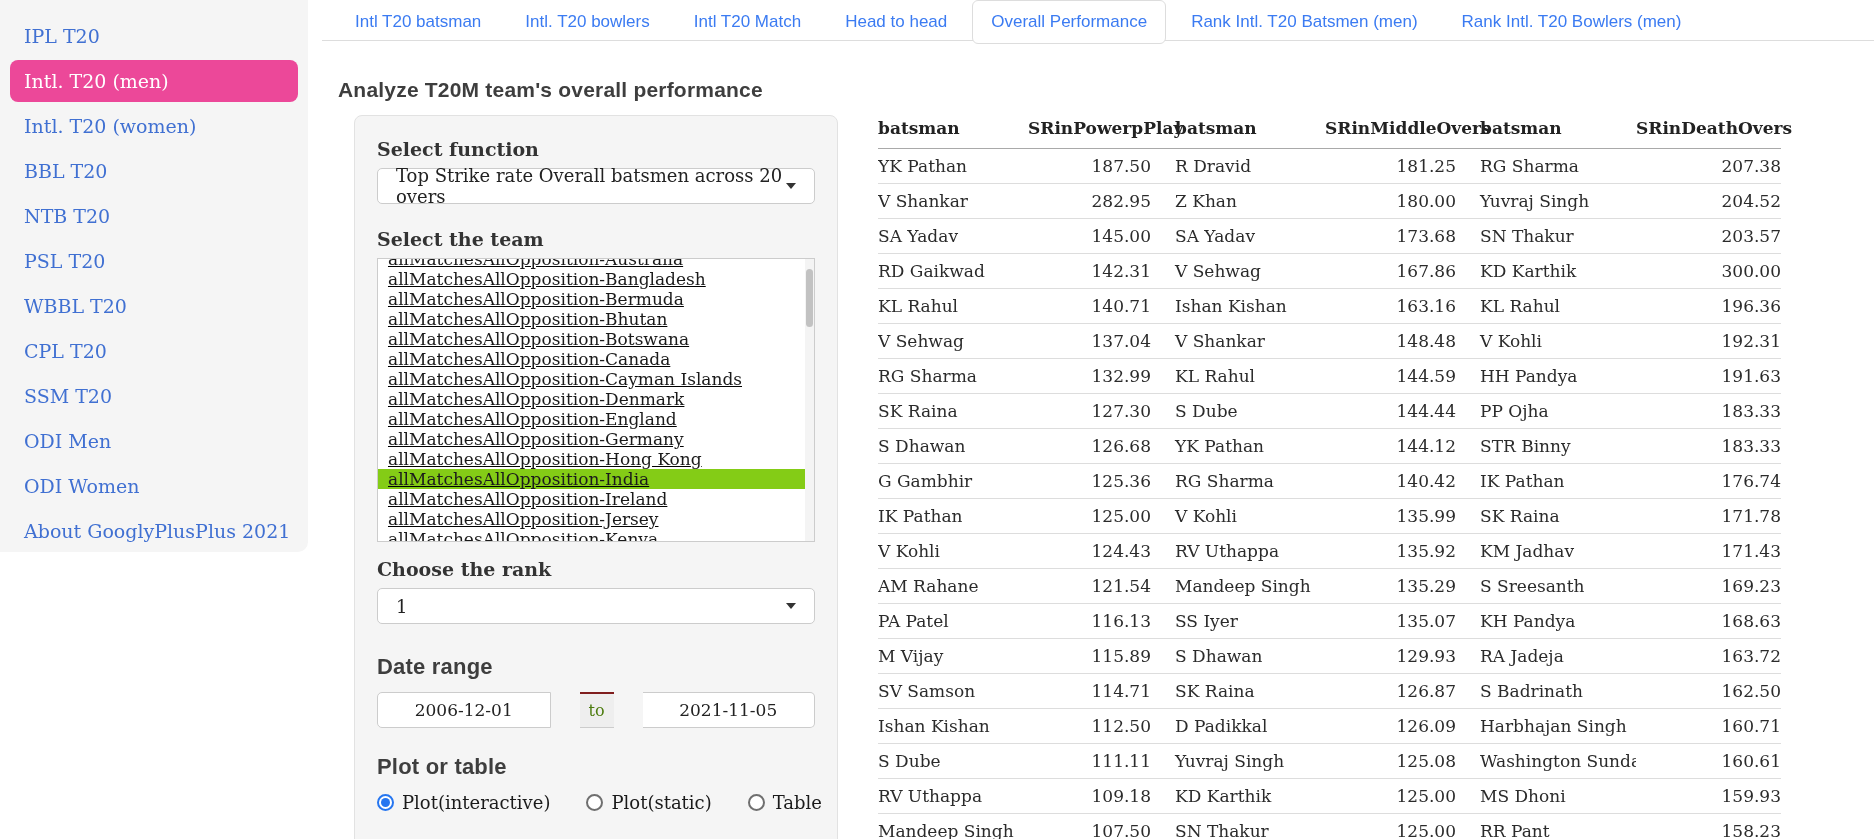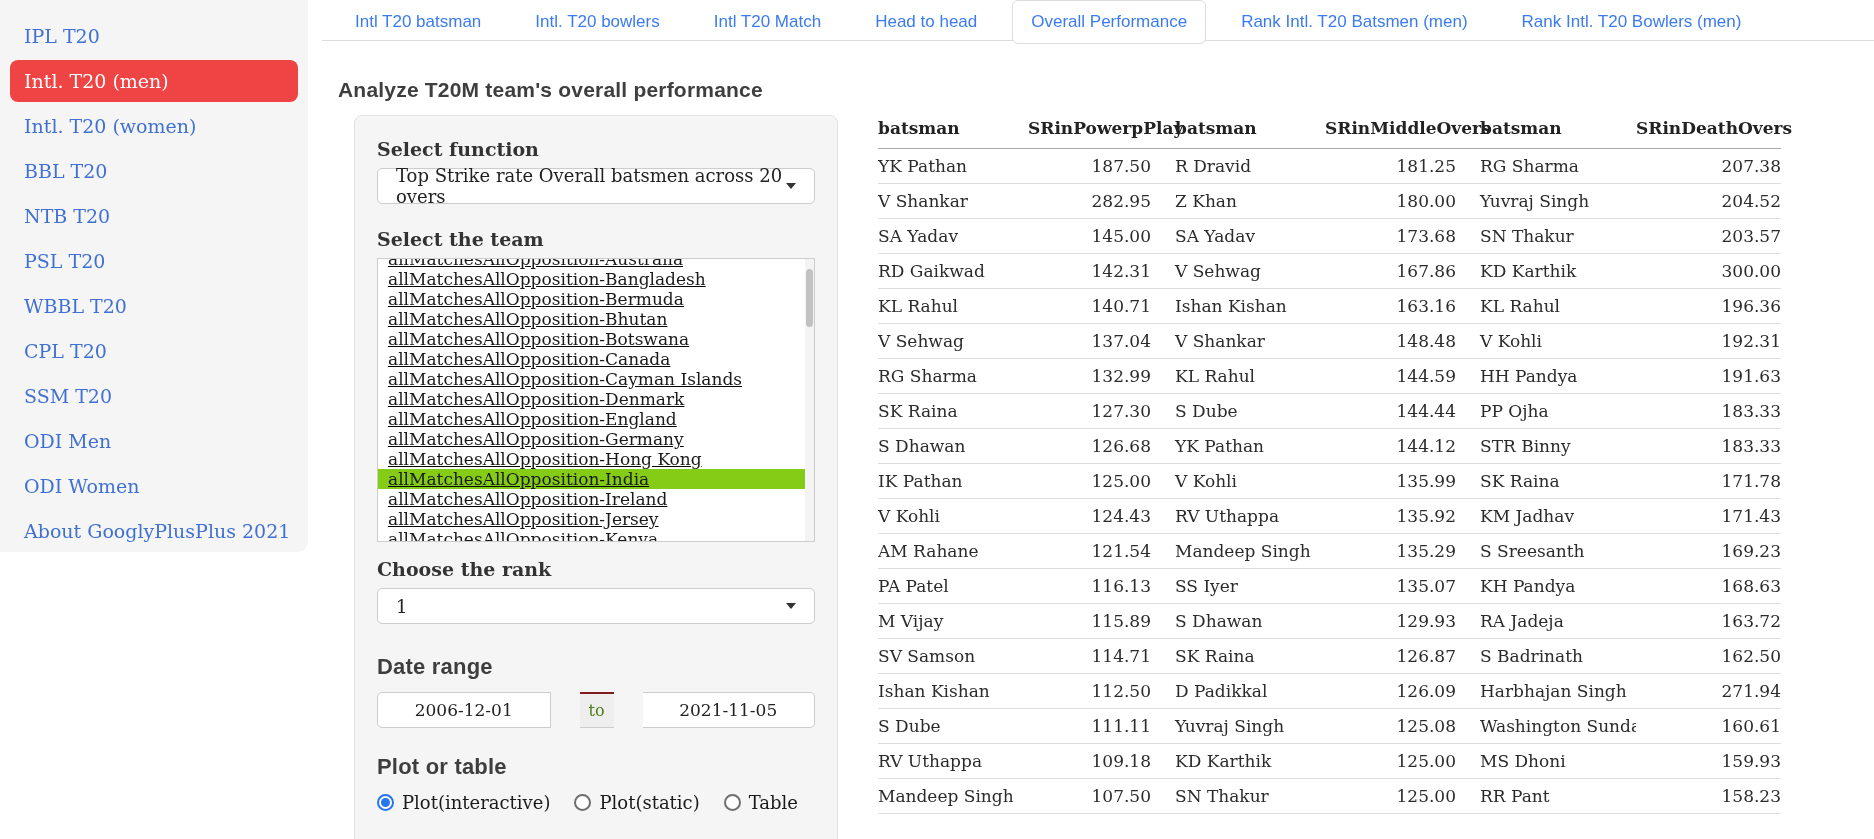--- a/index.html
+++ b/index.html
@@ -11,26 +11,26 @@
 
   
   .sidebar{
     position:absolute;left:0;top:0;width:308px;height:552px;
     background:#f5f5f5;border-radius:0 0 10px 0;padding-top:12px;box-sizing:border-box;
   }
   .side-item{
     margin:3px 10px;padding:10px 14px;font-size:19px;color:#4070d2;
     border-radius:8px;cursor:pointer;white-space:nowrap;
   }
-  .side-item.active{background:#ef4444;color:#ffffff;}
+  .side-item.active{background:#ec4899;color:#ffffff;}
 
   
   .tabbar{position:absolute;left:322px;top:0;right:0;height:48px;}
   .tabbar::before{content:"";position:absolute;left:0;right:0;top:40px;height:1px;background:#dddddd;}
-  .tabs{display:flex;gap:16px;padding-left:14px;align-items:flex-start;}
+  .tabs{display:flex;gap:6px;padding-left:14px;align-items:flex-start;}
   .tab{
     position:relative;z-index:1;padding:11px 18px;
     font-family:"Liberation Sans",sans-serif;font-size:17px;color:#3b7bf2;
     border:1px solid transparent;border-radius:6px;cursor:pointer;white-space:nowrap;background:transparent;
   }
   .tab.active{background:#ffffff;border-color:#dddddd;}
 
   
   .page-title{
     position:absolute;left:338px;top:64px;
@@ -75,21 +75,21 @@
   .date-input{
     flex:1;background:#ffffff;border:1px solid #cccccc;border-radius:5px 0 0 5px;
     display:flex;align-items:center;justify-content:center;font-size:17px;color:#222;cursor:text;
   }
   .date-input.right{border-radius:0 5px 5px 0;border-left:none;}
   .date-sep{
     width:34px;background:#eeeeee;border-top:2px solid #7f1d1d;border-bottom:1px solid #cccccc;
     display:flex;align-items:center;justify-content:center;font-size:16px;color:#4d7c0f;
   }
 
-  .radio-row{display:flex;gap:24px;margin-bottom:26px;align-items:center;}
+  .radio-row{display:flex;gap:36px;margin-bottom:26px;align-items:center;}
   .radio-opt{display:flex;align-items:center;gap:8px;font-size:18px;color:#1a1a1a;cursor:pointer;}
   .radio-circle{width:17px;height:17px;border-radius:50%;border:2px solid #6f6f6f;box-sizing:border-box;position:relative;background:#fff;flex:0 0 auto;}
   .radio-opt.selected .radio-circle{border-color:#2676f0;}
   .radio-opt.selected .radio-circle::after{content:"";position:absolute;inset:2px;border-radius:50%;background:#2676f0;}
 
   
   .stats-table{
     position:absolute;left:878px;top:112px;width:903px;
     border-collapse:collapse;font-size:17px;color:#2b2b2b;table-layout:fixed;
   }
@@ -289,20 +289,28 @@
     </tr>
       <tr>
       <td>S Dhawan</td>
       <td class="num">126.68</td>
       <td class="pad">YK Pathan</td>
       <td class="num">144.12</td>
       <td class="pad">STR Binny</td>
       <td class="num">183.33</td>
     </tr>
       <tr>
+      <td>G Gambhir</td>
+      <td class="num">125.36</td>
+      <td class="pad">RG Sharma</td>
+      <td class="num">140.42</td>
+      <td class="pad">IK Pathan</td>
+      <td class="num">176.74</td>
+    </tr>
+      <tr>
       <td>IK Pathan</td>
       <td class="num">125.00</td>
       <td class="pad">V Kohli</td>
       <td class="num">135.99</td>
       <td class="pad">SK Raina</td>
       <td class="num">171.78</td>
     </tr>
       <tr>
       <td>V Kohli</td>
       <td class="num">124.43</td>
@@ -342,21 +350,21 @@
       <td class="num">126.87</td>
       <td class="pad">S Badrinath</td>
       <td class="num">162.50</td>
     </tr>
       <tr>
       <td>Ishan Kishan</td>
       <td class="num">112.50</td>
       <td class="pad">D Padikkal</td>
       <td class="num">126.09</td>
       <td class="pad">Harbhajan Singh</td>
-      <td class="num">271.94</td>
+      <td class="num">160.71</td>
     </tr>
       <tr>
       <td>S Dube</td>
       <td class="num">111.11</td>
       <td class="pad">Yuvraj Singh</td>
       <td class="num">125.08</td>
       <td class="pad">Washington Sundar</td>
       <td class="num">160.61</td>
     </tr>
       <tr>

